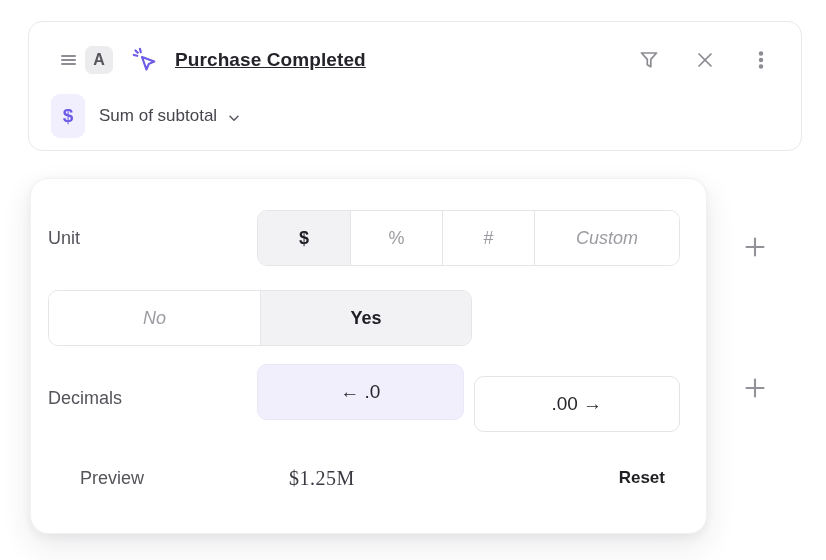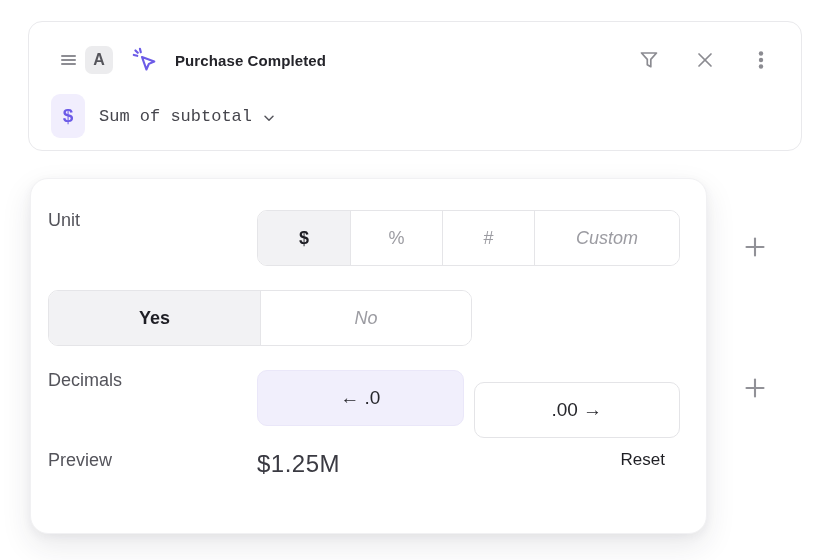--- a/index.html
+++ b/index.html
@@ -33,22 +33,22 @@
   .drag-handle span { display:block; height: 2px; background: #8D8D93; border-radius: 1px; }
   .letter-badge {
     width: 28px; height: 28px; border-radius: 7px;
     background: #ECECEE; color: #55555B;
     font-size: 16px; font-weight: bold;
     display: flex; align-items: center; justify-content: center;
     margin-right: 18px;
   }
   .click-icon { width: 28px; height: 28px; margin-right: 16px; flex: none; }
   .event-title {
-    font-size: 15px; font-weight: 600; color: #24242A;
-    letter-spacing: 0.1px; white-space: nowrap;
+    font-size: 19px; font-weight: 600; color: #24242A;
+    letter-spacing: 0.1px; white-space: nowrap; text-decoration: underline;
   }
   .row-spacer { flex: 1; }
   .icon-btn {
     width: 32px; height: 32px; border: none; background: none; padding: 0;
     display: flex; align-items: center; justify-content: center;
     cursor: pointer; margin-left: 24px;
   }
   .card-row2 {
     display: flex; align-items: center;
     height: 44px; margin: 18px 24px 0 22px;
@@ -56,36 +56,36 @@
   .dollar-badge {
     width: 34px; height: 44px; border-radius: 9px;
     background: #F1EEFD; color: #6C5BE7;
     font-size: 19px; font-weight: bold;
     display: flex; align-items: center; justify-content: center;
     margin-right: 14px; flex: none;
   }
   .metric-select {
     display: flex; align-items: flex-end;
     background: none; border: none; padding: 0; cursor: pointer;
-    font-family: Liberation Mono, monospace;
+    font-family: Liberation Sans, sans-serif;
   }
   .metric-label { font-size: 17px; color: #46464D; }
   .metric-select svg { margin-left: 9px; }
 
   
   .format-panel {
     position: absolute; left: 30px; top: 178px;
     width: 677px; height: 356px;
     background: #fff;
     border: 1px solid #F1F1F3;
     border-radius: 18px;
     box-shadow: 0 12px 30px rgba(40,40,60,0.10), 0 3px 10px rgba(40,40,60,0.05);
     padding: 31px 26px 0 17px;
   }
-  .panel-row { display: flex; align-items: flex-start; height: 56px; margin-bottom: 24px; }
+  .panel-row { display: flex; align-items: center; height: 56px; margin-bottom: 24px; }
   .row-label { width: 209px; font-size: 18px; color: #54545B; flex: none; }
 
   .segmented {
     display: flex; width: 424px; height: 56px;
     border: 1px solid #E5E5E8; border-radius: 10px;
     overflow: hidden; background: #fff;
   }
   .seg {
     flex: 0 0 92px; border: none; border-left: 1px solid #E5E5E8;
     background: #fff; color: #9C9CA2;
@@ -99,29 +99,29 @@
 
   .decimals-group { display: flex; gap: 10px; width: 424px; }
   .dec-btn {
     flex: 1; height: 56px; border-radius: 10px;
     font-size: 19px; color: #26262B; font-family: inherit; cursor: pointer;
     display: flex; align-items: center; justify-content: center;
   }
   .dec-btn.active { background: #F1EFFC; border: 1px solid #EAE7F9; }
   .dec-btn.plain { background: #fff; border: 1px solid #E4E4E7; margin-top: 12px; }
 
-  .preview-row { margin-bottom: 0; }
+  .preview-row { margin-bottom: 0; margin-left: 32px; }
   .preview-value {
-    font-family: Liberation Sans, sans-serif;
-    font-size: 24px; color: #3A3A42; letter-spacing: 0.5px;
+    font-family: Liberation Serif, serif;
+    font-size: 20px; color: #3A3A42; letter-spacing: 0.5px;
   }
   .reset-btn {
     margin-left: auto; margin-right: 15px;
     background: none; border: none; padding: 0; cursor: pointer;
-    font-family: inherit; font-size: 17px; font-weight: 400; color: #1F1F24;
+    font-family: inherit; font-size: 17px; font-weight: 700; color: #1F1F24;
   }
 
   
   .plus-btn {
     position: absolute; left: 739px;
     width: 32px; height: 32px;
     background: none; border: none; padding: 0; cursor: pointer;
     display: flex; align-items: center; justify-content: center;
   }
   .plus-top { top: 231px; }
@@ -183,22 +183,22 @@
     <div class="segmented">
       <button class="seg selected">$</button>
       <button class="seg">%</button>
       <button class="seg">#</button>
       <button class="seg wide">Custom</button>
     </div>
   </div>
 
   <div class="panel-row">
     <div class="segmented">
+      <button class="seg wide">No</button>
       <button class="seg half selected">Yes</button>
-      <button class="seg wide">No</button>
     </div>
   </div>
 
   <div class="panel-row">
     <div class="row-label">Decimals</div>
     <div class="decimals-group">
       <button class="dec-btn active">← .0</button>
       <button class="dec-btn plain">.00 →</button>
     </div>
   </div>

